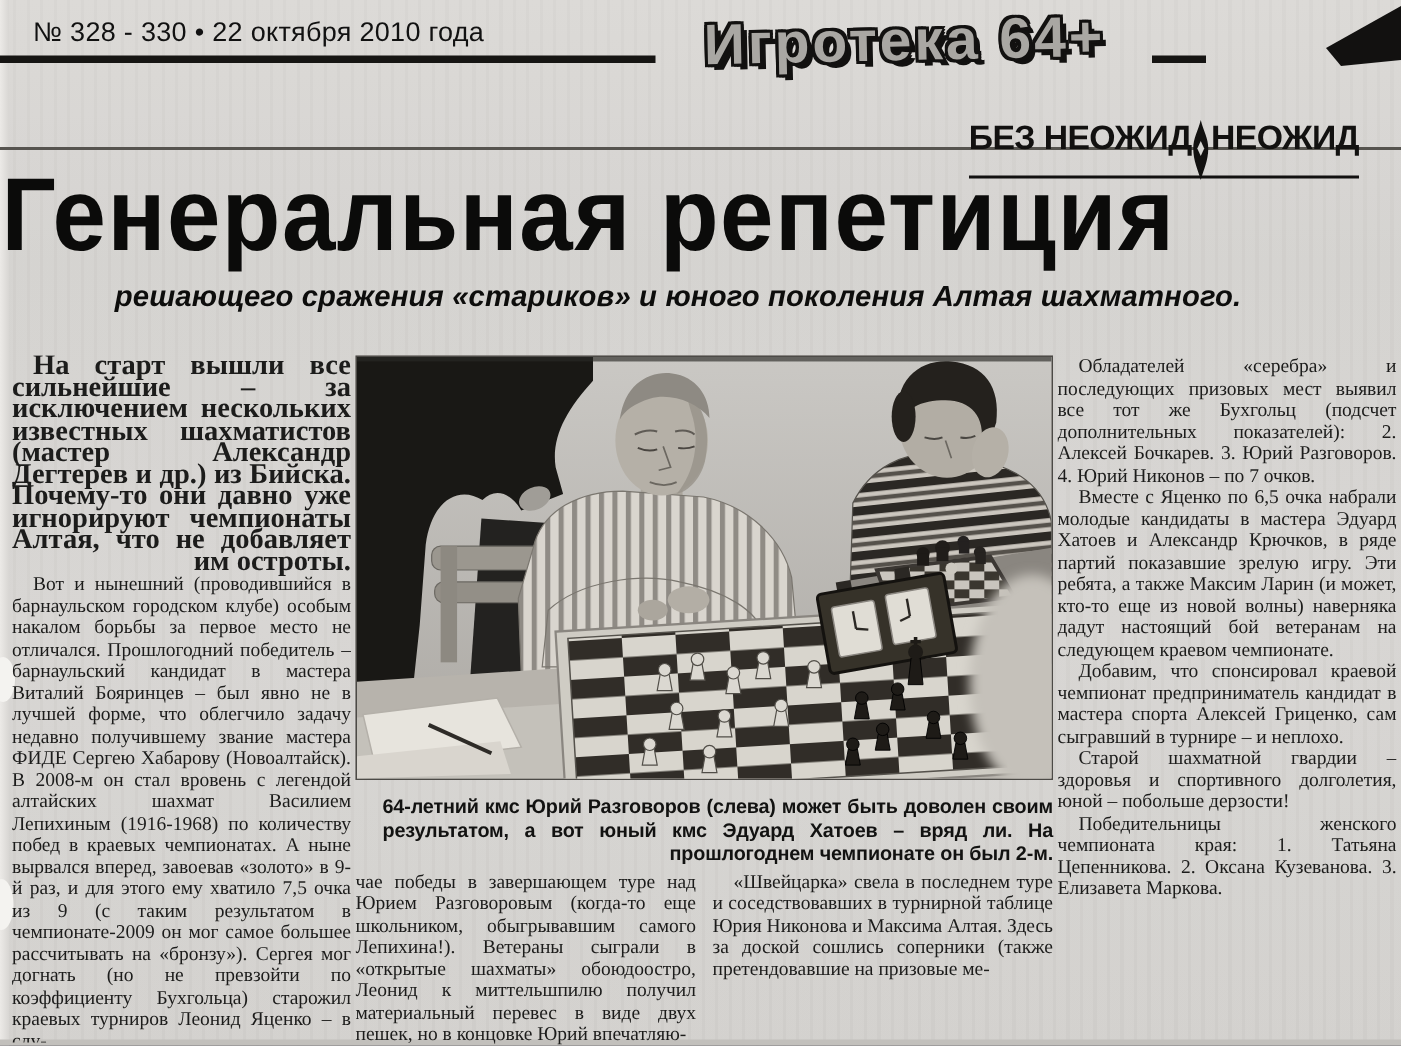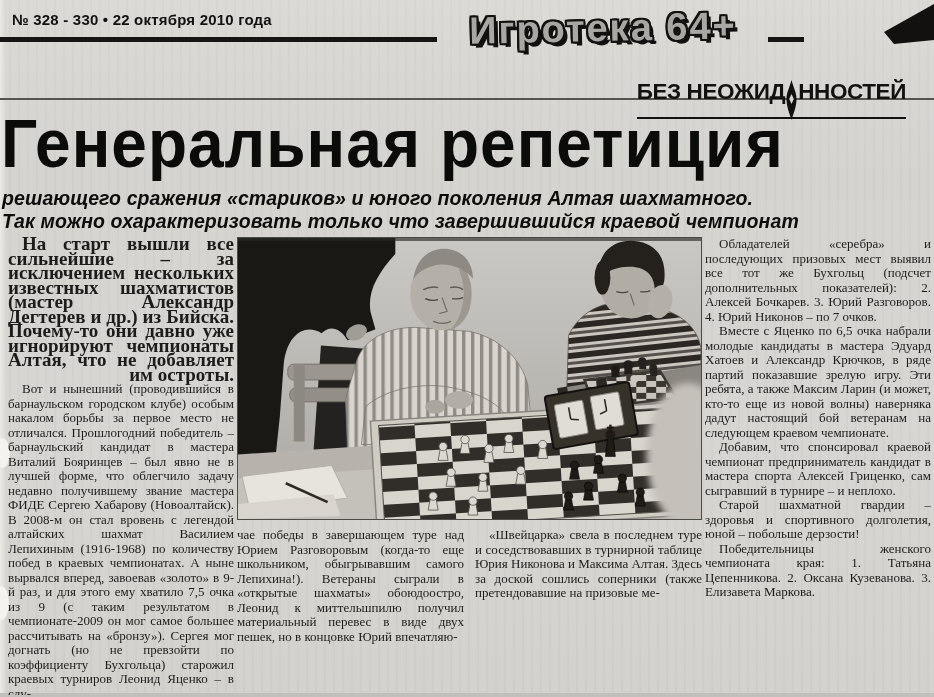--- a/index.html
+++ b/index.html
@@ -5,23 +5,23 @@
   html,body{margin:0;padding:0;background:#888;}
   .page{
     position:relative; width:934px; height:697px; overflow:hidden;
     background:
       repeating-linear-gradient(90deg, rgba(0,0,0,0.018) 0 2px, rgba(255,255,255,0.01) 2px 9px),
       linear-gradient(180deg,#dcdad7 0%,#d5d3d0 25%,#d8d6d3 60%,#d3d1ce 100%);
     font-family:"Liberation Serif", serif; color:#1f1f1e;
   }
   
   .issue-line{
-    position:absolute; left:12px; top:11px;
-    font-family:"Liberation Sans", sans-serif; font-weight:bold;
-    font-size:15px; letter-spacing:0.2px; color:#111;
+    position:absolute; left:22px; top:11px;
+    font-family:"Liberation Sans", sans-serif; font-weight:normal;
+    font-size:18px; letter-spacing:0.2px; color:#111;
     white-space:nowrap;
   }
   .bar{position:absolute; background:#161513; height:4.5px; top:37px;}
   .bar-left{left:0; width:437px;}
   .bar-right{left:768px; width:36px;}
   .masthead-logo{
     position:absolute; left:438px; top:1px; width:330px; height:54px;
     display:flex; align-items:center; justify-content:center;
     font-family:"Liberation Sans", sans-serif; font-weight:bold;
     font-size:38px; letter-spacing:2px; color:#a9a7a3;
@@ -47,21 +47,21 @@
   .headline{
     position:absolute; left:1px; top:103px; width:934px;
     font-family:"Liberation Sans", sans-serif; font-weight:bold;
     font-size:64px; letter-spacing:1px; color:#0b0b0a;
     transform:scaleY(1.08); transform-origin:top left;
     white-space:nowrap;
   }
   .deck{
     position:absolute; left:2px; top:187px; width:900px;
     font-family:"Liberation Sans", sans-serif; font-weight:bold; font-style:italic;
-    font-size:19.5px; line-height:23px; color:#0d0d0c; letter-spacing:0.1px;
+    font-size:19.5px; line-height:23px; color:#0d0d0c; letter-spacing:0.1px;text-align:center;
   }
   
   .bodytext{font-size:13px; line-height:14.5px; text-align:justify; color:#1c1c1b;}
   .bodytext p{margin:0; text-indent:14px;}
   .bodytext p.noindent{text-indent:0;}
   .col1{position:absolute; left:8px; top:237px; width:226px; height:458px; overflow:hidden;}
   .col1 .lead{font-weight:bold; text-align-last:right; font-size:19px;}
   .col4{position:absolute; left:705px; top:237px; width:226px; height:458px; overflow:hidden;}
   .middle{position:absolute; left:237px; top:237px; width:465px;}
   .photo-frame{width:465px; height:283px; border:1px solid #4c4a46; box-sizing:border-box; background:#b5b2ad;}
@@ -99,27 +99,26 @@
     <polygon points="30,32 80,4 80,40 40,44" fill="#121110"></polygon>
   </svg>
 
   <div class="thin-rule"></div>
   <div class="rubric">
     <span>БЕЗ НЕОЖИД</span>
       <span class="pawn"><svg width="15" height="40" viewBox="0 0 15 40">
           <path d="M7.5,0 C9.5,8 12.5,12 12.5,19 C12.5,27 9.5,33 7.5,40 C5.5,33 2.5,27 2.5,19 C2.5,12 5.5,8 7.5,0 Z" fill="#121110"></path>
           <path d="M7.5,14 L9.8,19 L7.5,24 L5.2,19 Z" fill="#d6d5d2"></path>
         </svg></span>
-      <span>ННОСТЕЙ</span>
+      <span>НЕОЖИД</span>
   </div>
 
   <div class="headline">Генеральная репетиция</div>
   <div class="deck">
     <div>решающего сражения «стариков» и юного поколения Алтая шахматного.</div>
-    <div>Так можно охарактеризовать только что завершившийся краевой чемпионат</div>
   </div>
 
   <div class="col1 bodytext">
     <p class="lead">На старт вышли все сильнейшие – за исключением нескольких известных шахматистов (мастер Александр Дегтерев и др.) из Бийска. Почему-то они давно уже игнорируют чемпионаты Алтая, что не добавляет им остроты.</p>
     <p>Вот и нынешний (проводившийся в барнаульском городском клубе) особым накалом борьбы за первое место не отличался. Прошлогодний победитель – барнаульский кандидат в мастера Виталий Бояринцев – был явно не в лучшей форме, что облегчило задачу недавно получившему звание мастера ФИДЕ Сергею Хабарову (Новоалтайск). В 2008-м он стал вровень с легендой алтайских шахмат Василием Лепихиным (1916-1968) по количеству побед в краевых чемпионатах. А ныне вырвался вперед, завоевав «золото» в 9-й раз, и для этого ему хватило 7,5 очка из 9 (с таким результатом в чемпионате-2009 он мог самое большее рассчитывать на «бронзу»). Сергея мог догнать (но не превзойти по коэффициенту Бухгольца) старожил краевых турниров Леонид Яценко – в слу-</p>
   </div>
 
   <div class="middle">
     <svg class="photo-frame" viewBox="0 0 465 283" preserveAspectRatio="none">
       <defs>
@@ -266,20 +265,21 @@
           <rect x="-1.2" y="-12" width="2.4" height="7" fill="#1e1b17"></rect>
           <rect x="-3.5" y="-10" width="7" height="2.2" fill="#1e1b17"></rect>
         </g>
       </g>
 
       <ellipse cx="452" cy="218" rx="42" ry="72" fill="#c5c1ba" filter="url(#soft)"></ellipse>
 
       <rect x="0" y="0" width="465" height="3" fill="#2a2a27" opacity="0.65"></rect>
     </svg>
 
+    <div class="caption">64-летний кмс Юрий Разговоров (слева) может быть доволен своим результатом, а вот юный кмс Эдуард Хатоев – вряд ли. На прошлогоднем чемпионате он был 2-м.</div>
 
     <div class="subcols bodytext">
       <div>
         <p class="noindent">чае победы в завершающем туре над Юрием Разговоровым (когда-то еще школьником, обыгрывавшим самого Лепихина!). Ветераны сыграли в «открытые шахматы» обоюдоостро, Леонид к миттельшпилю получил материальный перевес в виде двух пешек, но в концовке Юрий впечатляю-</p>
       </div>
       <div>
         <p>«Швейцарка» свела в последнем туре и соседствовавших в турнирной таблице Юрия Никонова и Максима Алтая. Здесь за доской сошлись соперники (также претендовавшие на призовые ме-</p>
       </div>
     </div>
   </div>

